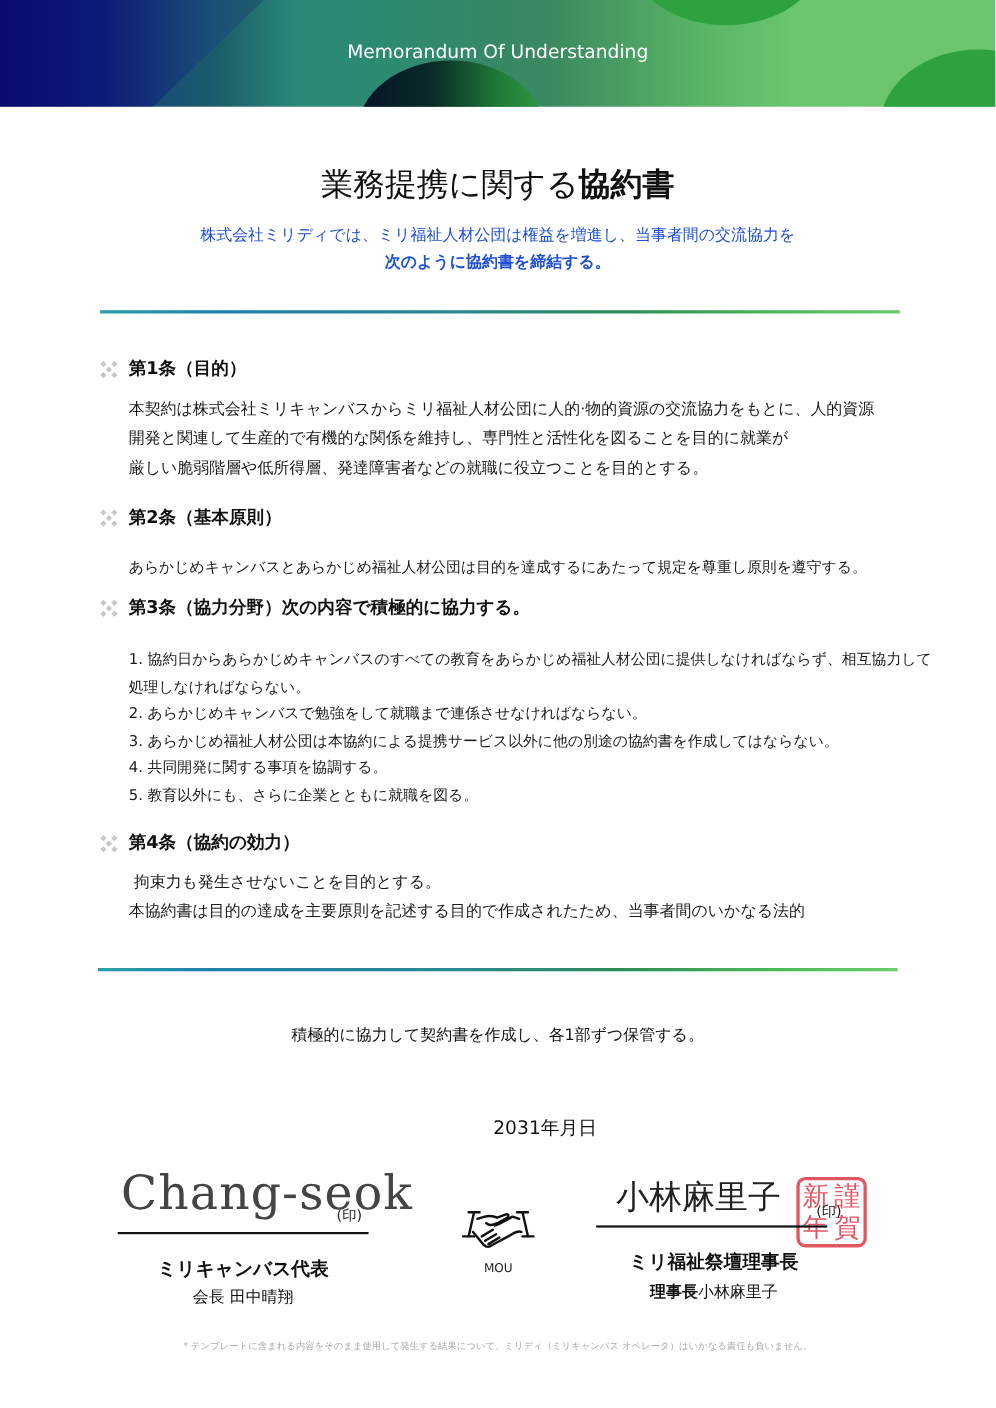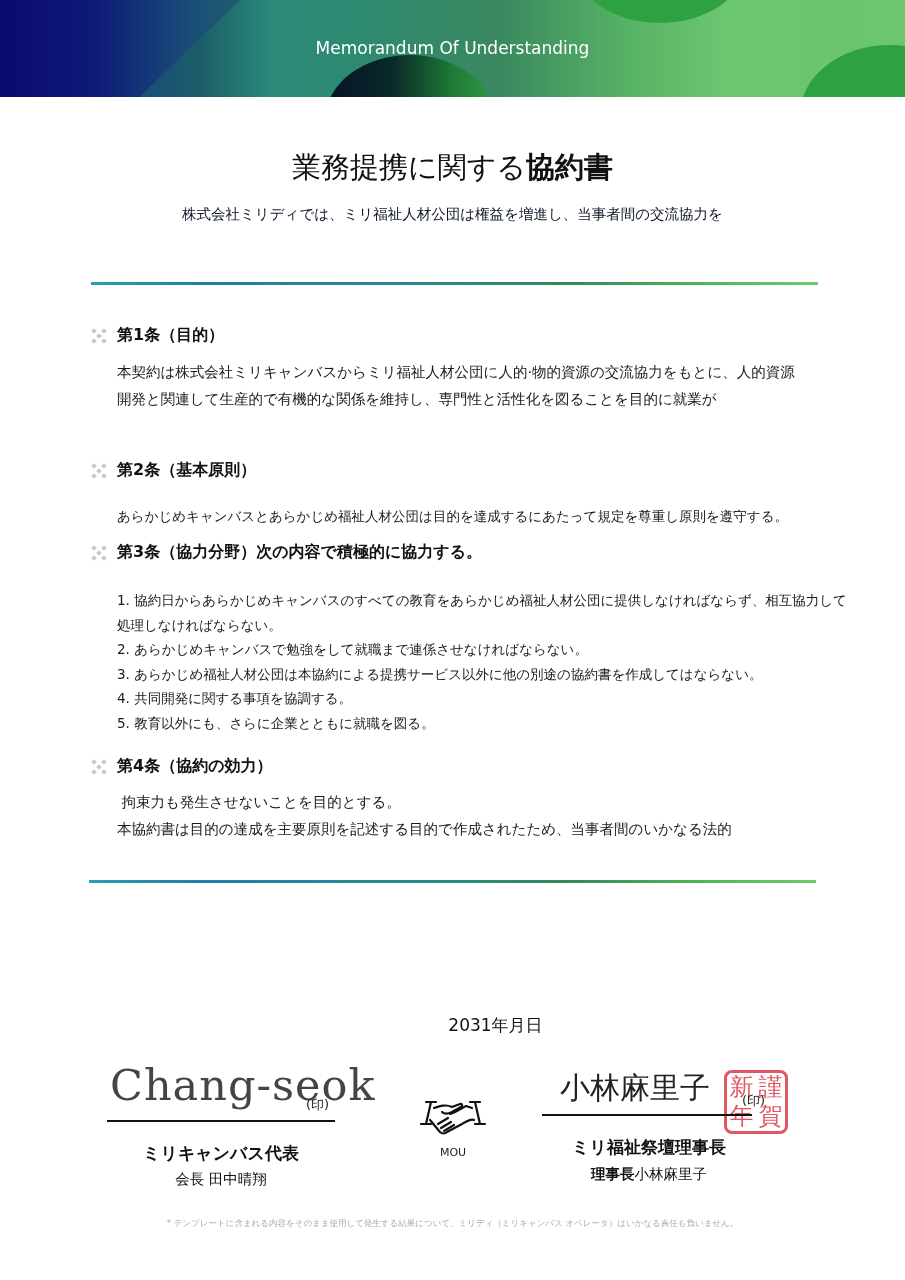--- a/index.html
+++ b/index.html
@@ -35,21 +35,21 @@
   }
 
   
   .doc-title {
     position: absolute; left: 0; top: 148px; width: 905px; text-align: center;
     font-size: 29px; color: #111;
   }
   .doc-title b { font-weight: bold; }
   .intro {
     position: absolute; left: 0; top: 202px; width: 905px; text-align: center;
-    font-size: 14.5px; line-height: 25px; color: #0f172a;
+    font-size: 14.5px; line-height: 25px; color: #1d4ed8;
   }
   .intro .bold { font-weight: bold; }
 
   .divider {
     position: absolute; height: 3px;
     background: linear-gradient(90deg, #2aa0a8 0%, #1f7fa8 15%, #2a8a90 45%, #2f8a58 65%, #4fb858 85%, #6ccc6c 100%);
   }
 
   
   .art-head {
@@ -115,39 +115,41 @@
   <div class="blob2"></div>
   <div class="blob3"></div>
   <div class="title">Memorandum Of Understanding</div>
 </div>
 
 <div class="doc-title">
   <span>業務提携に関する</span><b>協約書</b>
 </div>
 <div class="intro">
   <div>株式会社ミリディでは、ミリ福祉人材公団は権益を増進し、当事者間の交流協力を</div>
+  <div class="bold">次のように協約書を締結する。</div>
 </div>
 
 <div class="divider" style="left:91px; top:282px; width:727px;"></div>
 
 <div class="art-head" style="top:325px;">
   <svg class="mark" viewBox="0 0 18 18">
     <g fill="#c8c8c8">
         <rect x="2" y="2" width="4" height="4" transform="rotate(45 4 4)"></rect>
         <rect x="12" y="2" width="4" height="4" transform="rotate(45 14 4)"></rect>
         <rect x="2" y="12" width="4" height="4" transform="rotate(45 4 14)"></rect>
         <rect x="12" y="12" width="4" height="4" transform="rotate(45 14 14)"></rect>
         <rect x="7" y="7" width="4" height="4" transform="rotate(45 9 9)"></rect>
       </g>
   </svg>
   <span>第1条（目的）</span>
 </div>
 <div class="art-body" style="top:359px;">
   <div>本契約は株式会社ミリキャンバスからミリ福祉人材公団に人的·物的資源の交流協力をもとに、人的資源</div>
   <div>開発と関連して生産的で有機的な関係を維持し、専門性と活性化を図ることを目的に就業が</div>
+  <div>厳しい脆弱階層や低所得層、発達障害者などの就職に役立つことを目的とする。</div>
 </div>
 
 <div class="art-head" style="top:460px;">
   <svg class="mark" viewBox="0 0 18 18">
     <g fill="#c8c8c8">
         <rect x="2" y="2" width="4" height="4" transform="rotate(45 4 4)"></rect>
         <rect x="12" y="2" width="4" height="4" transform="rotate(45 14 4)"></rect>
         <rect x="2" y="12" width="4" height="4" transform="rotate(45 4 14)"></rect>
         <rect x="12" y="12" width="4" height="4" transform="rotate(45 14 14)"></rect>
         <rect x="7" y="7" width="4" height="4" transform="rotate(45 9 9)"></rect>
@@ -193,20 +195,21 @@
   <span>第4条（協約の効力）</span>
 </div>
 <div class="art-body" style="top:789px;">
   <div style="white-space:pre;"> 拘束力も発生させないことを目的とする。</div>
   <div>本協約書は目的の達成を主要原則を記述する目的で作成されたため、当事者間のいかなる法的</div>
 </div>
 
 <div class="divider" style="left:89px; top:880px; width:727px;"></div>
 
 <div class="closing">
+  <div>積極的に協力して契約書を作成し、各1部ずつ保管する。</div>
 </div>
 <div class="date">2031年月日</div>
 
 <div class="sig-left-name">Chang-seok</div>
 <div class="seal-mark" style="left:306px; top:1096px;">(印)</div>
 <div class="sig-line" style="left:107px; top:1120px; width:228px;"></div>
 <div class="party-title" style="left:107px; top:1142px; width:228px;">ミリキャンバス代表</div>
 <div class="party-sub" style="left:107px; top:1170px; width:228px;">会長 田中晴翔</div>
 
 <svg class="mou-icon" viewBox="0 0 70 50" fill="none" stroke="#111" stroke-width="2.2" stroke-linecap="round" stroke-linejoin="round">

